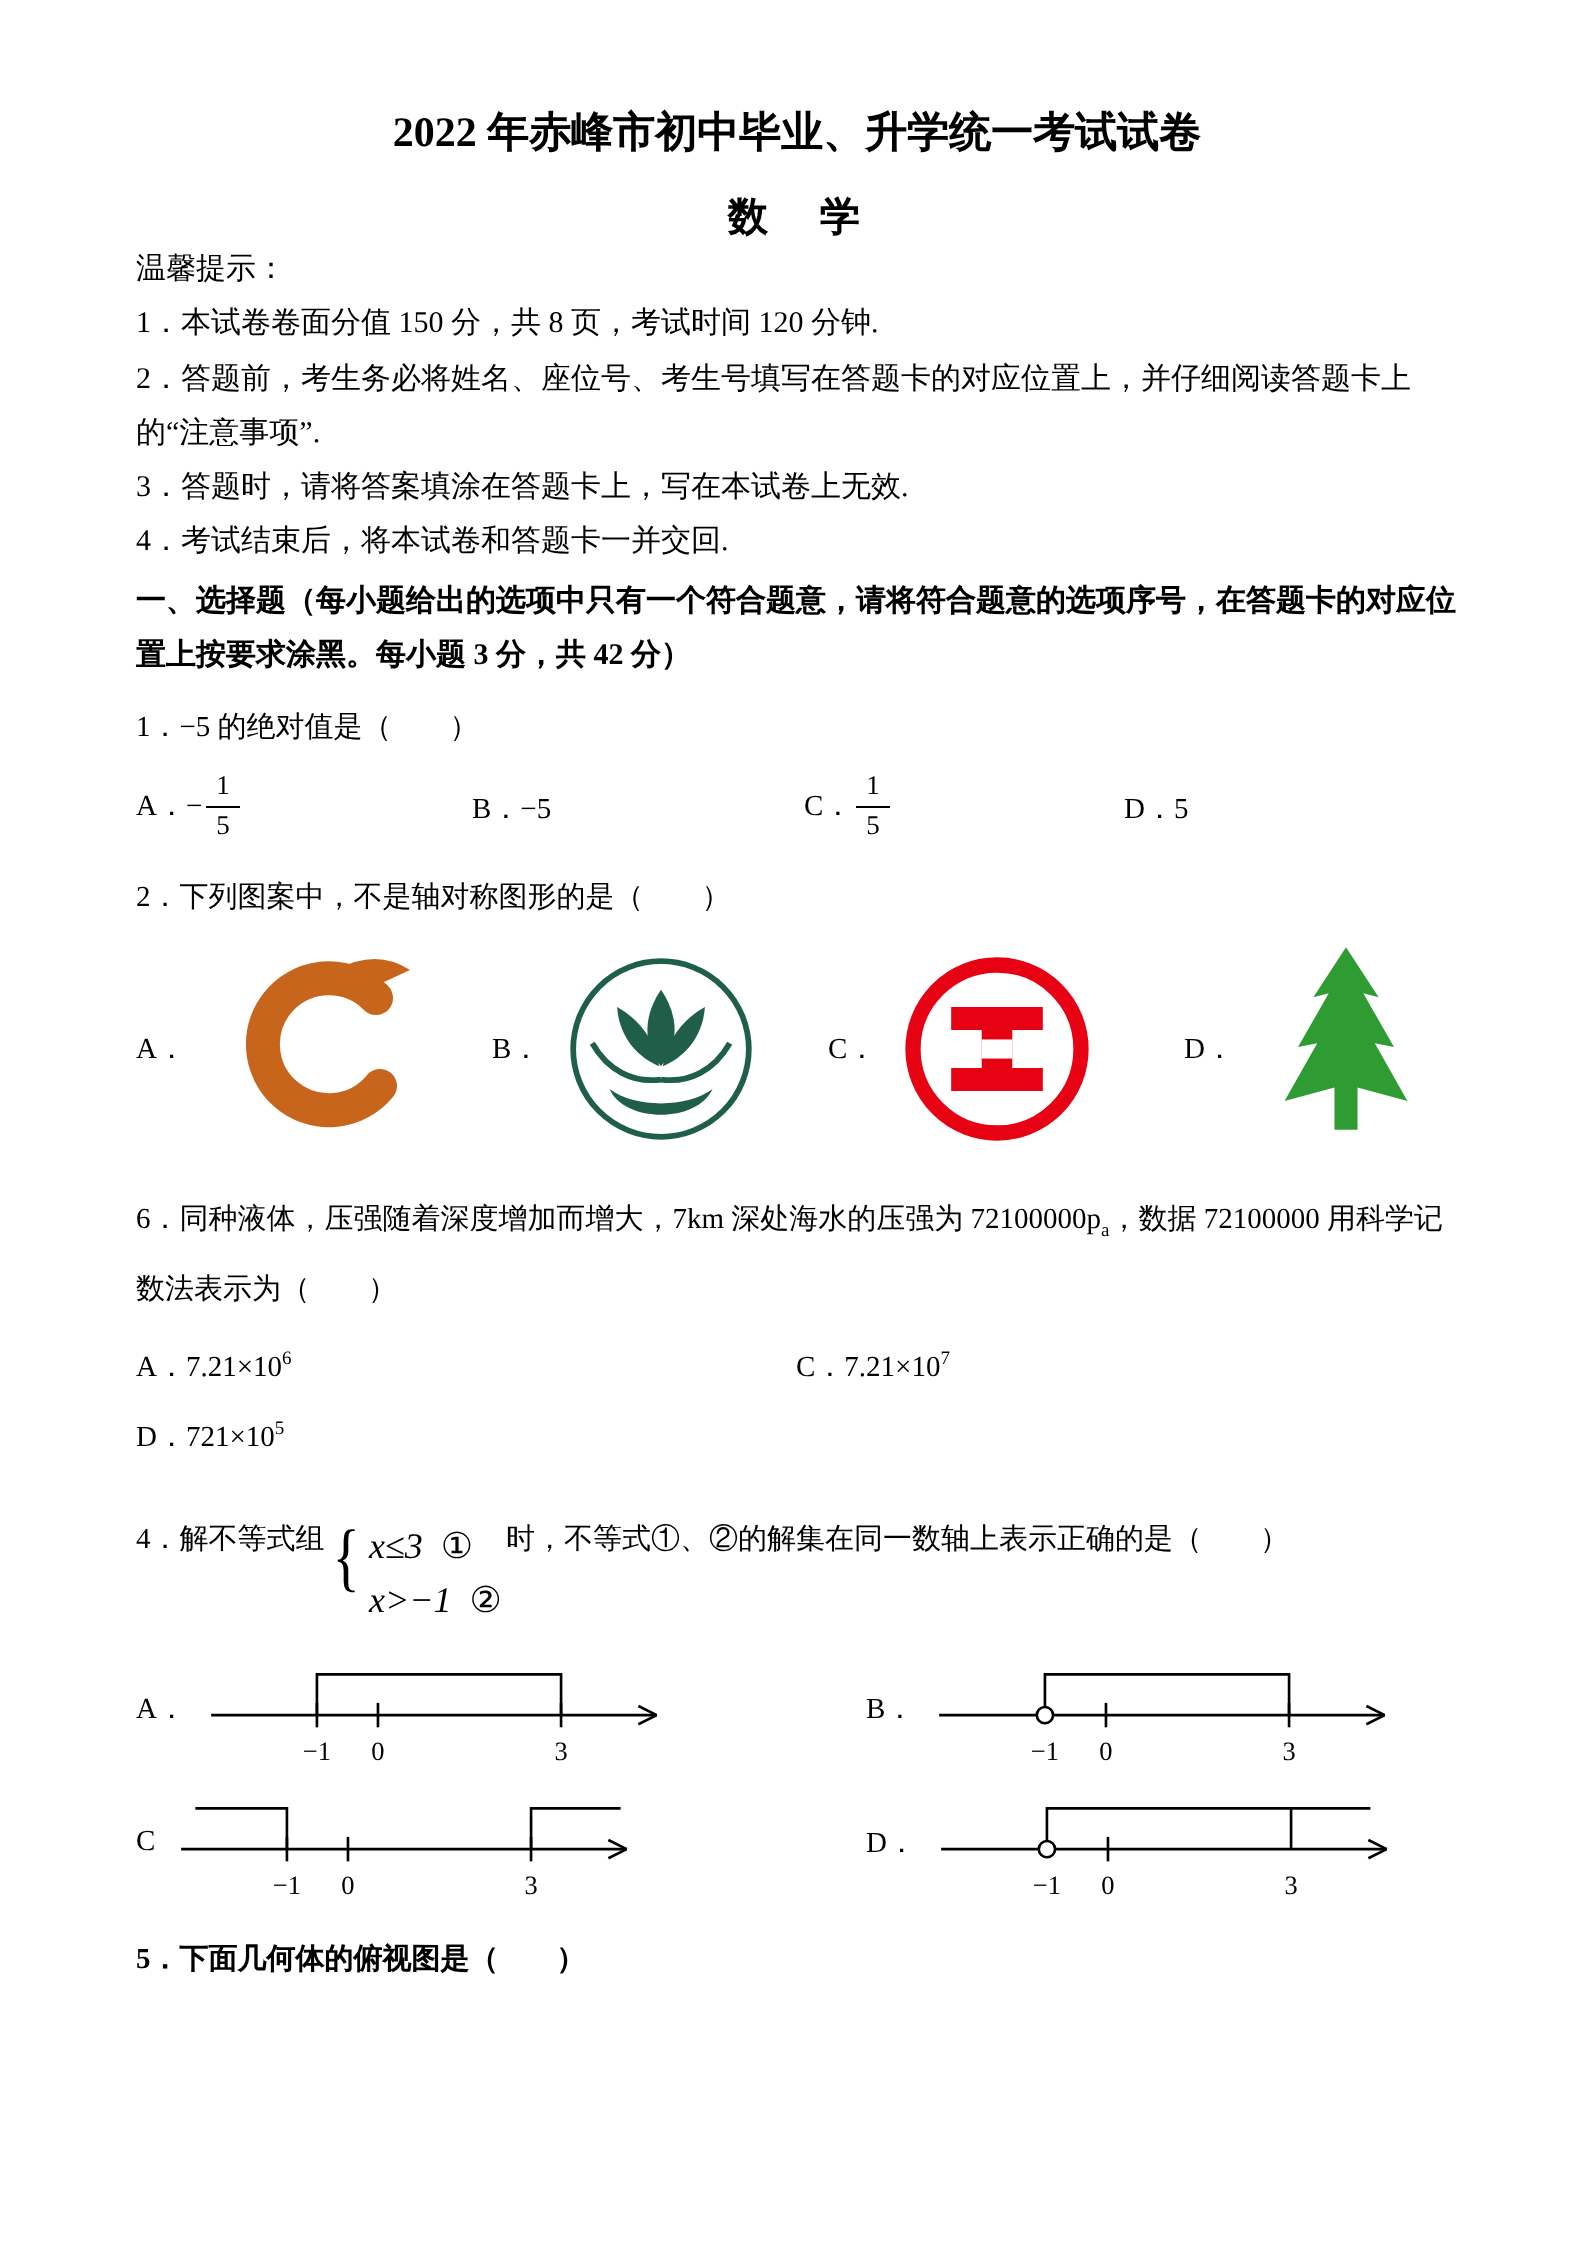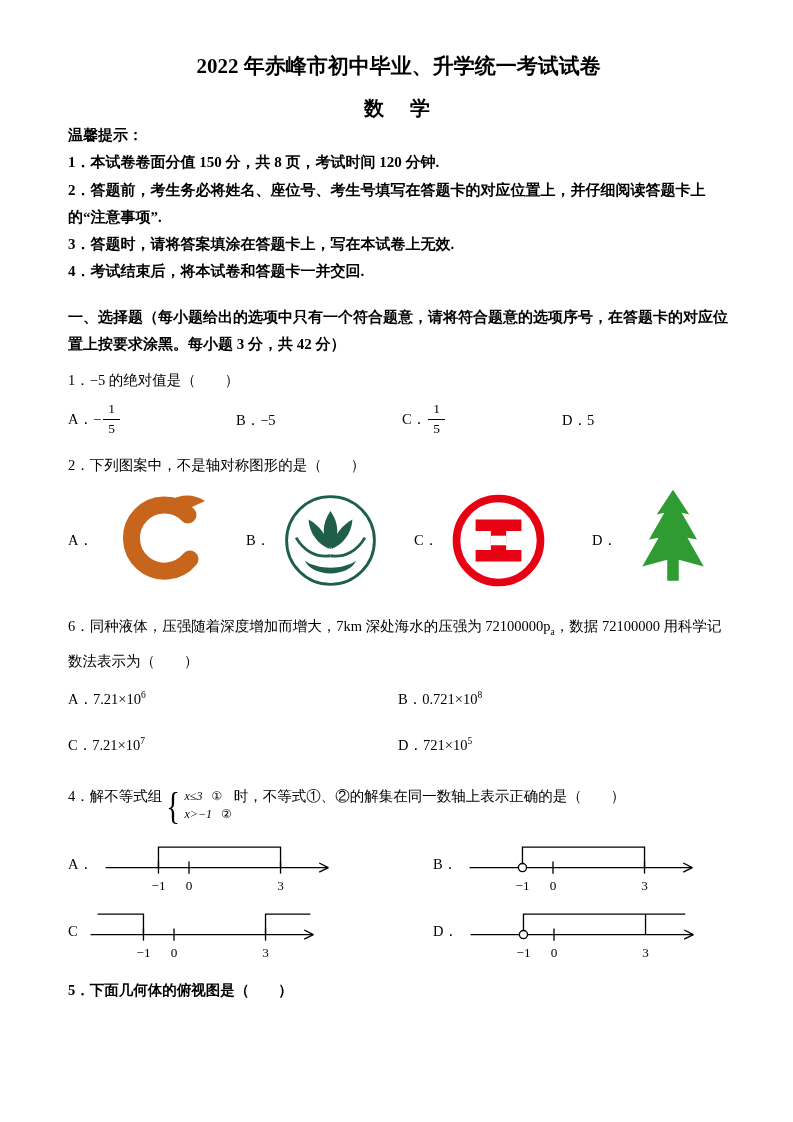--- a/index.html
+++ b/index.html
@@ -3,44 +3,44 @@
 <meta charset="utf-8">
 <style>
   * { margin:0; padding:0; box-sizing:border-box; }
   html,body { background:#ffffff; }
   body { font-family:"Liberation Serif","DejaVu Serif",serif; color:#000; }
   .page { width:793px; height:1122px; background:#fff; padding:52px 64px 0 68px; overflow:hidden; }
 
   .title { text-align:center; font-size:21px; font-weight:bold; margin-bottom:15px; }
   .subject { text-align:center; font-size:20px; font-weight:bold; letter-spacing:3px; }
 
-  .notice-line { font-size:15px; font-weight:bold; line-height:1.82; }
-  .section-header { font-size:15px; font-weight:bold; line-height:1.82; margin-top:18px; }
+  .notice-line { font-size:15px; font-weight:normal; line-height:1.82; }
+  .section-header { font-size:15px; font-weight:bold; line-height:1.82; margin-top:2px; }
 
   .stem { font-size:14.5px; line-height:1.8; margin-top:9px; }
   .stem-loose { line-height:2.45; margin-top:12px; }
 
   .q1-options { display:grid; grid-template-columns:168px 166px 160px 1fr; align-items:center;
                 font-size:14.5px; margin-top:4px; min-height:46px; }
   .frac { display:inline-block; vertical-align:middle; text-align:center; font-size:13.5px;
           line-height:1.1; margin:0 2px; position:relative; top:-1px; }
   .frac .num { display:block; border-bottom:1px solid #000; padding:0 5px 2px; }
   .frac .den { display:block; padding-top:2px; }
 
   .q2-row { display:grid; grid-template-columns:178px 168px 178px 1fr; align-items:center; margin-top:6px; }
   .q2-cell { display:flex; align-items:center; gap:8px; }
   .opt-label { font-size:14.5px; }
 
-  .q3-options { display:grid; grid-template-columns:330px 1fr; row-gap:27px; font-size:14.5px; margin-top:10px; }
+  .q3-options { display:grid; grid-template-columns:330px 1fr; row-gap:16px; font-size:14.5px; margin-top:10px; }
   sup { font-size:9.5px; }
   sub { font-size:9.5px; }
 
   .q4-stem { display:flex; align-items:flex-start; gap:2px; font-size:14.5px; margin-top:32px; white-space:nowrap; }
   .brace { font-size:38px; font-weight:400; line-height:1; transform:scaleX(.75); display:inline-block; }
-  .sys { display:inline-flex; flex-direction:column; font-size:12px; line-height:1.55; font-style:italic; }
+  .sys { display:inline-flex; flex-direction:column; font-size:18px; line-height:1.55; font-style:italic; }
   .sys-line { display:flex; gap:9px; }
   .sys-line .mark { font-style:normal; }
 
   .q4-options { display:grid; grid-template-columns:365px 1fr; row-gap:8px; margin-top:10px; }
   .nl-opt { display:flex; align-items:center; gap:9px; }
   .numberline { width:235px; height:59px; }
   .axis { stroke:#000; stroke-width:1.3; fill:none; }
   .sol  { stroke:#000; stroke-width:1.3; fill:none; }
   .hollow { fill:#fff; stroke:#000; stroke-width:1.3; }
   .tick-label { font-size:13px; text-anchor:middle; font-family:inherit; }
@@ -116,21 +116,20 @@
         </svg>
       </div>
 
     </div>
   </div>
 
   <div>
     <p class="stem stem-loose"><span>6．同种液体，压强随着深度增加而增大，7km 深处海水的压强为 72100000p</span><sub>a</sub><span>，数据 72100000 用科学记数法表示为（　　）</span></p>
     <div class="q3-options">
       <span><span>A．</span><span>7.21×10</span><sup>6</sup></span>
-      <span><span>B．</span><span>0.721×10</span><sup>8</sup></span>
       <span><span>C．</span><span>7.21×10</span><sup>7</sup></span>
       <span><span>D．</span><span>721×10</span><sup>5</sup></span>
     </div>
   </div>
 
   <div>
     <div class="q4-stem">
       <span>4．解不等式组</span>
       <span class="brace">{</span>
       <span class="sys">

